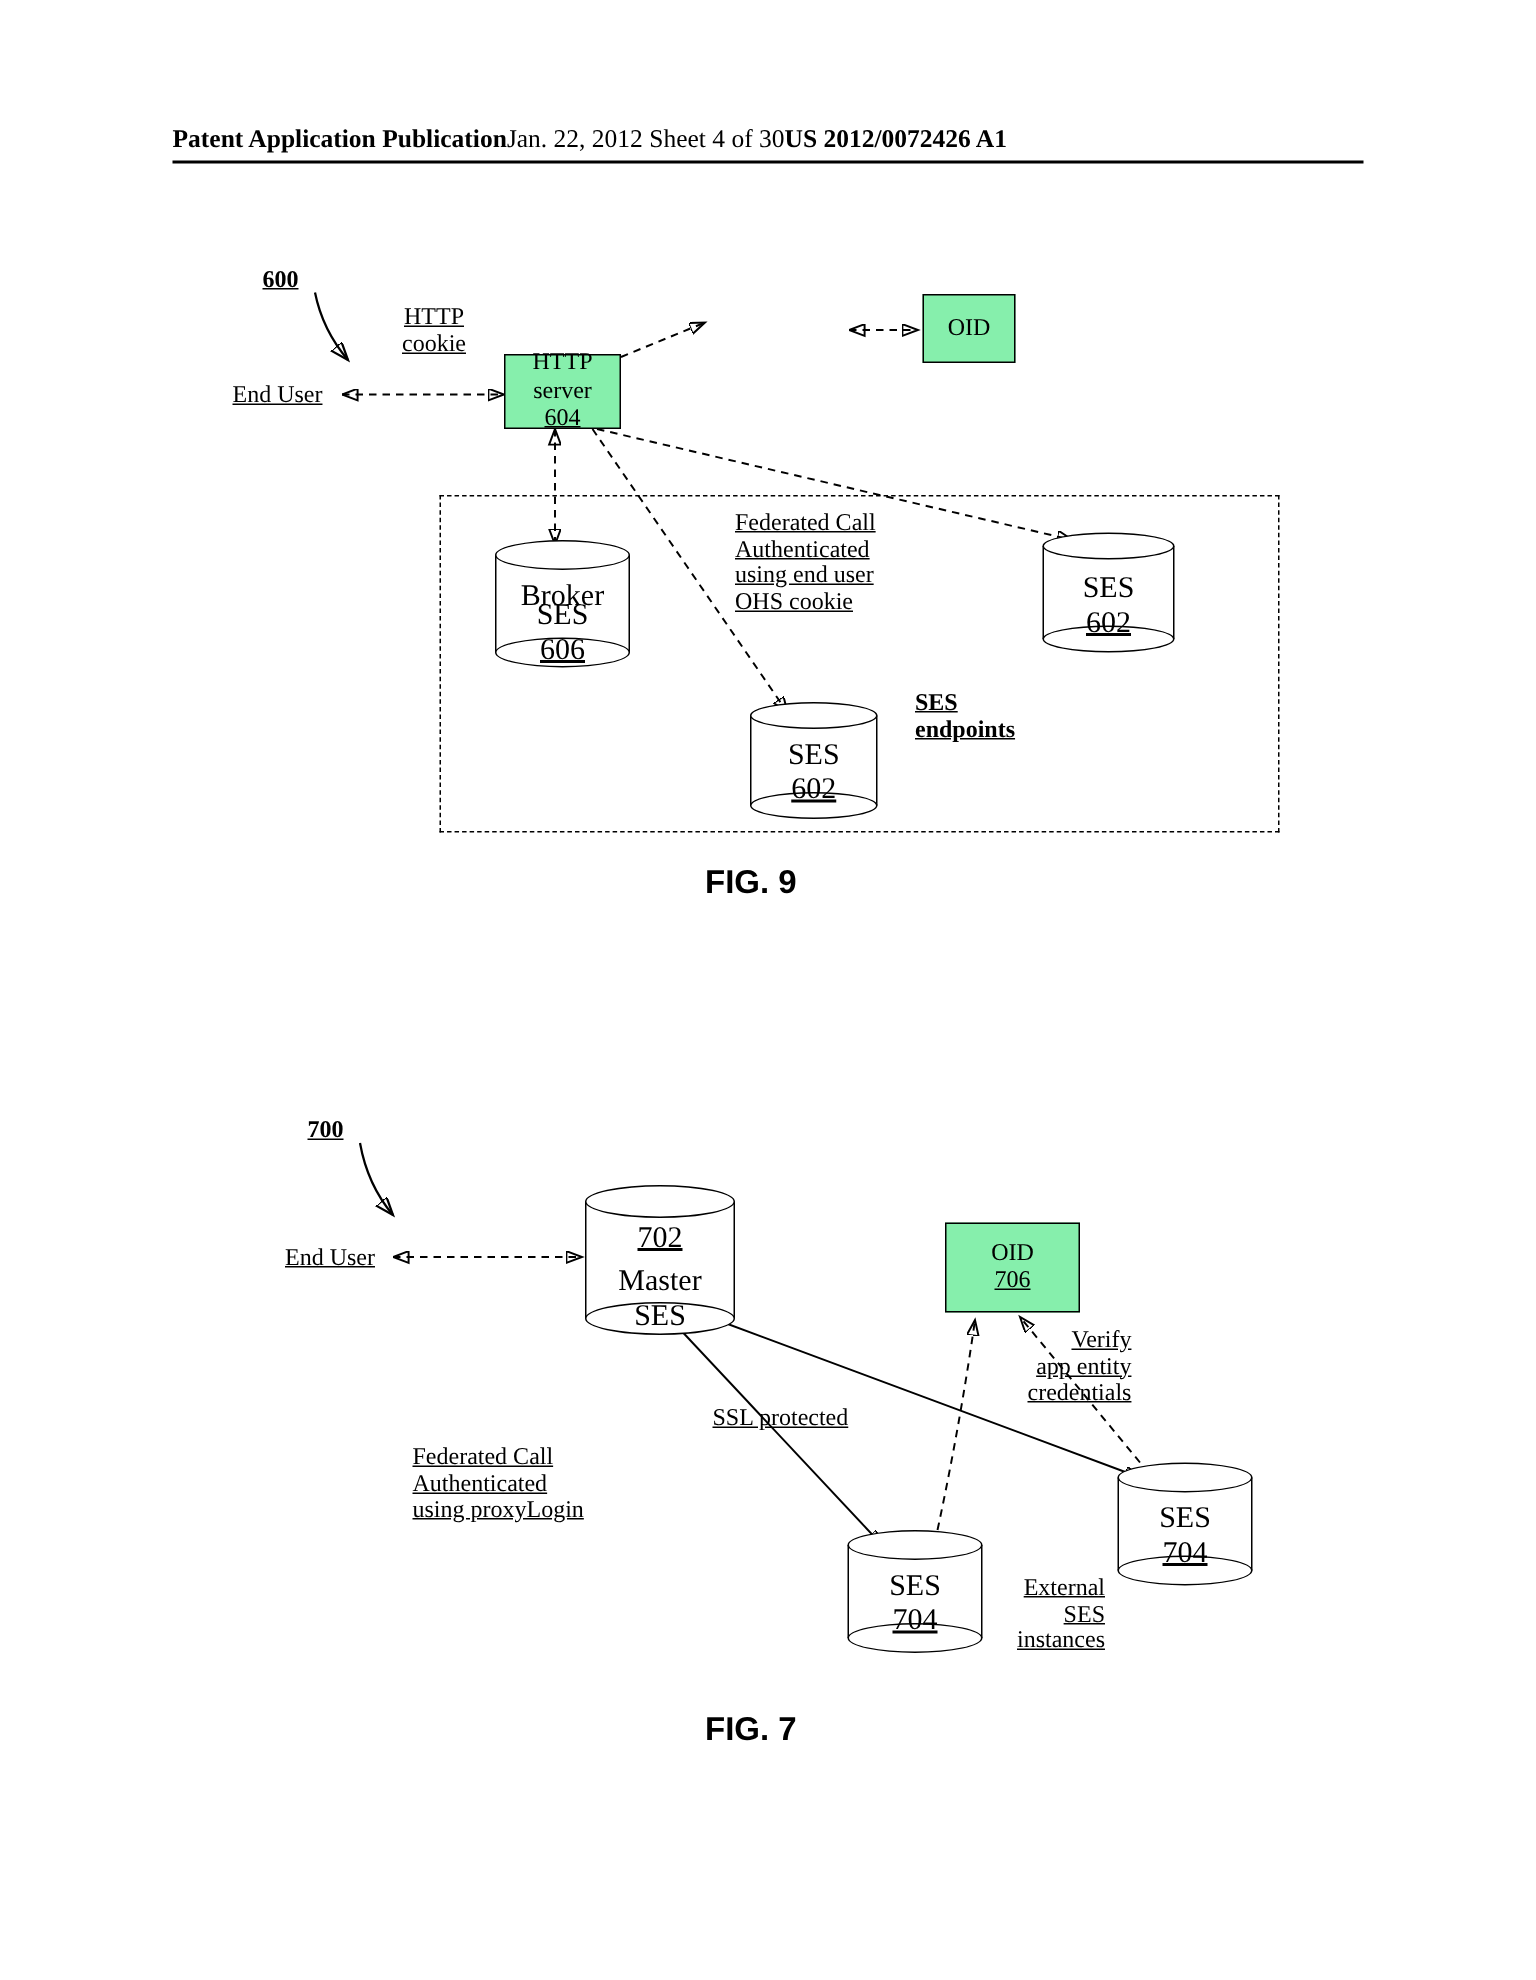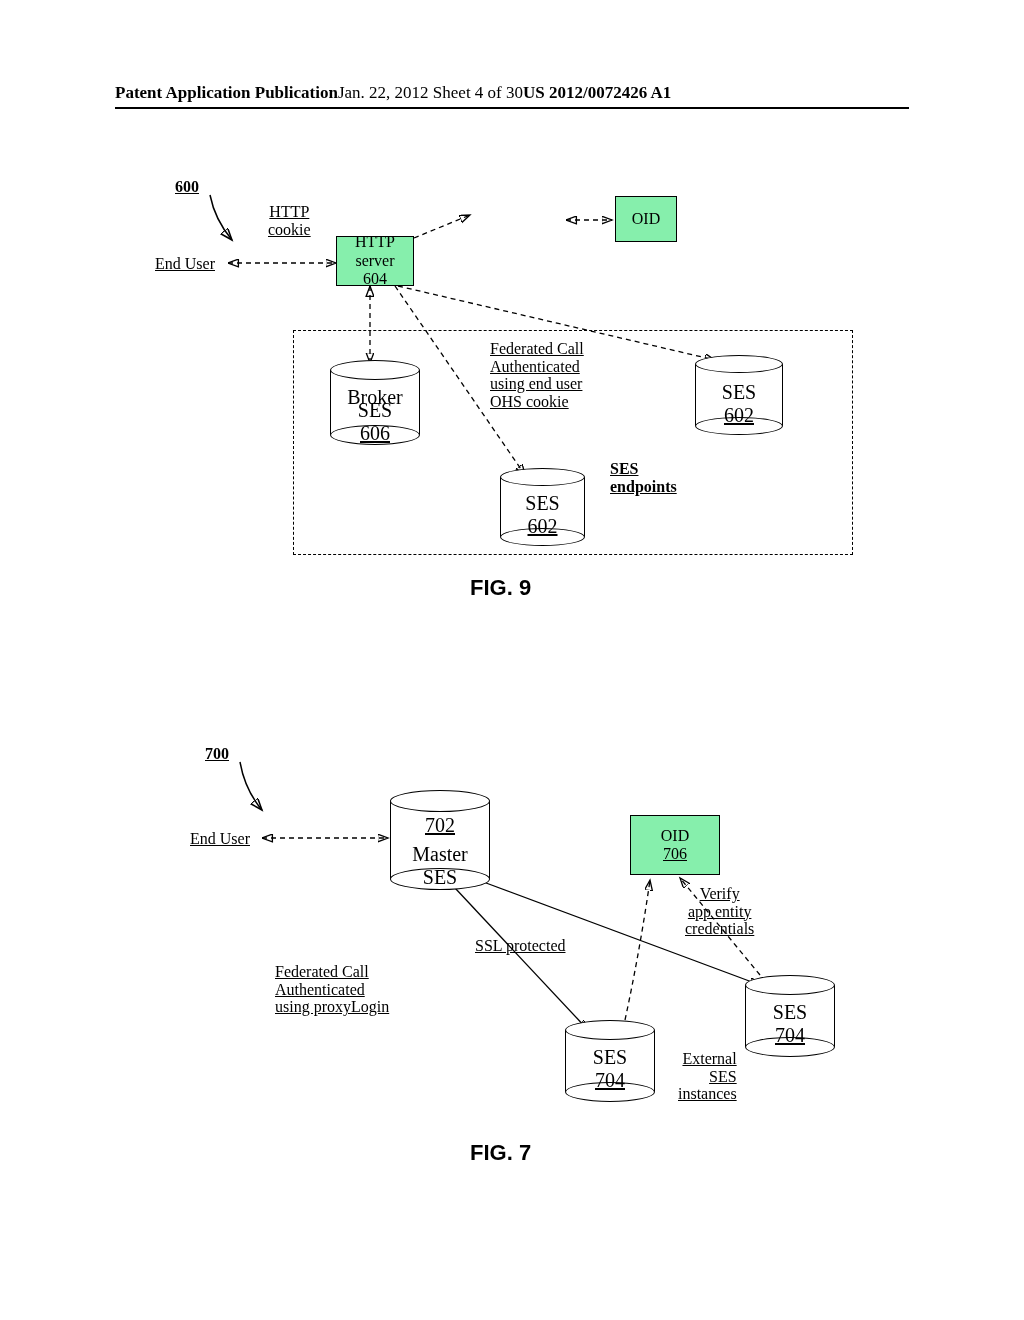--- a/index.html
+++ b/index.html
@@ -185,21 +185,21 @@
       <div>Master</div>
       <div>SES</div>
     </div>
   </div>
 
   <div class="box" style="left:630px; top:95px; width:90px; height:60px;">
     <span>OID</span>
     <span class="u">706</span>
   </div>
 
-  <div class="lbl" style="left:685px; top:165px; text-align:center;">Verify
+  <div class="lbl" style="left:685px; top:165px; text-align:right;">Verify
 app entity
 credentials</div>
 
   <div class="lbl" style="left:475px; top:217px;">SSL protected</div>
 
   <div class="lbl" style="left:275px; top:243px; text-align:left;">Federated Call
 Authenticated
 using proxyLogin</div>
 
   <div class="cyl" style="left:565px; top:300px; width:90px; height:82px;">

